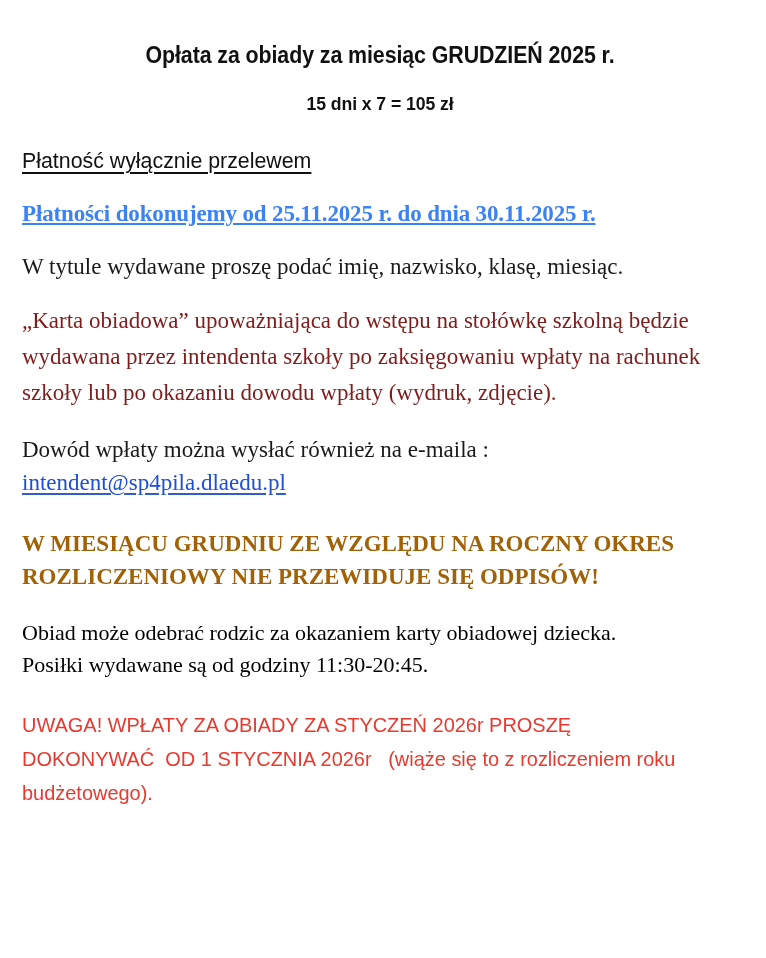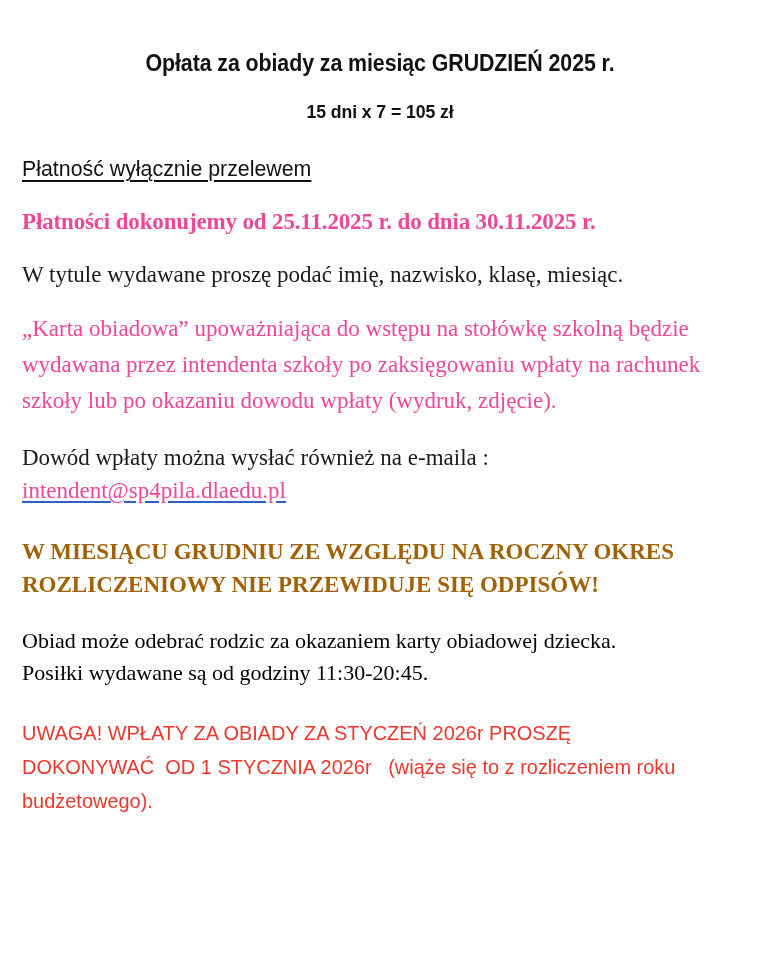--- a/index.html
+++ b/index.html
@@ -17,21 +17,20 @@
     -webkit-font-smoothing: antialiased;
   }
 
   .page {
     position: relative;
     width: 766px;
     height: 846px;
     background: #ffffff;
     box-sizing: border-box;
     padding: 0 28px 0 22px;
-    margin-top: 8px;
   }
 
   
   .doc-title,
   .doc-subtitle {
     font-family: "Liberation Sans", "DejaVu Sans", sans-serif;
     font-weight: bold;
     text-align: center;
     color: #111111;
     transform: scaleX(0.93);
@@ -83,21 +82,21 @@
     line-height: 30px;
     margin: 0;
     padding-top: 24px;
     letter-spacing: -0.15px;
   }
 
   .body-para {
     font-family: "Liberation Serif", "DejaVu Serif", serif;
     font-size: 23px;
     line-height: 36px;
-    color: #ec4899;
+    color: #7f1d1d;
     margin: 0;
     padding-top: 20px;
   }
 
   .mail-block {
     margin: 0;
     padding-top: 22px;
   }
   .mail-intro {
     font-family: Liberation Serif, serif;
@@ -156,29 +155,29 @@
 
 <div class="page" style="background: rgb(255, 255, 255);">
 
   <h1 class="doc-title">Opłata za obiady za miesiąc GRUDZIEŃ 2025 r.</h1>
 
   <h2 class="doc-subtitle">15 dni x 7 = 105 zł</h2>
 
   <p class="lead-underline">Płatność wyłącznie przelewem</p>
 
 
-  <p class="alert-line" style="color: #ec4899;">Płatności dokonujemy od 25.11.2025 r. do dnia 30.11.2025 r.</p>
+  <p class="alert-line" style="color: #3b82f6; text-decoration: underline;">Płatności dokonujemy od 25.11.2025 r. do dnia 30.11.2025 r.</p>
 
   <p class="body-line">W tytule wydawane proszę podać imię, nazwisko, klasę, miesiąc.</p>
 
   <p class="body-para">„Karta obiadowa” upoważniająca do wstępu na stołówkę szkolną będzie wydawana przez intendenta szkoły po zaksięgowaniu wpłaty na rachunek szkoły lub po okazaniu dowodu wpłaty (wydruk, zdjęcie).</p>
 
   <p class="mail-block">
     <span class="mail-intro">Dowód wpłaty można wysłać również na e-maila :</span>
-    <a class="mail-link" href="#" style="color: #ec4899; text-decoration-color: rgb(47, 95, 196); text-align: center;">intendent@sp4pila.dlaedu.pl</a>
+    <a class="mail-link" href="#" style="color: #1d4ed8; text-decoration-color: rgb(47, 95, 196); text-align: center;">intendent@sp4pila.dlaedu.pl</a>
   </p>
 
   <p class="notice-caps">W MIESIĄCU GRUDNIU ZE WZGLĘDU NA ROCZNY OKRES ROZLICZENIOWY NIE PRZEWIDUJE SIĘ ODPISÓW!</p>
 
   <p class="info-block">
     <span>Obiad może odebrać rodzic za okazaniem karty obiadowej dziecka.</span>
     <span>Posiłki wydawane są od godziny 11:30-20:45.</span>
   </p>
 
   <p class="footer-warning" style="color: rgb(232, 57, 46);">UWAGA! WPŁATY ZA OBIADY ZA STYCZEŃ 2026r PROSZĘ DOKONYWAĆ  OD 1 STYCZNIA 2026r   (wiąże się to z rozliczeniem roku budżetowego).</p>

